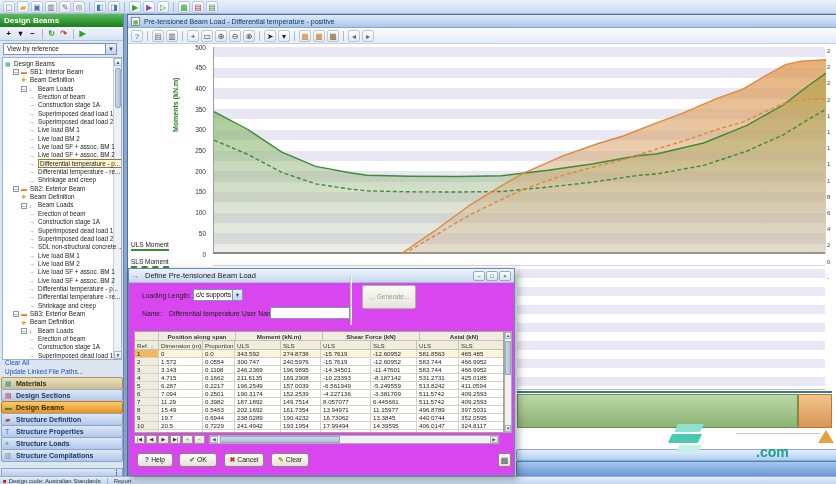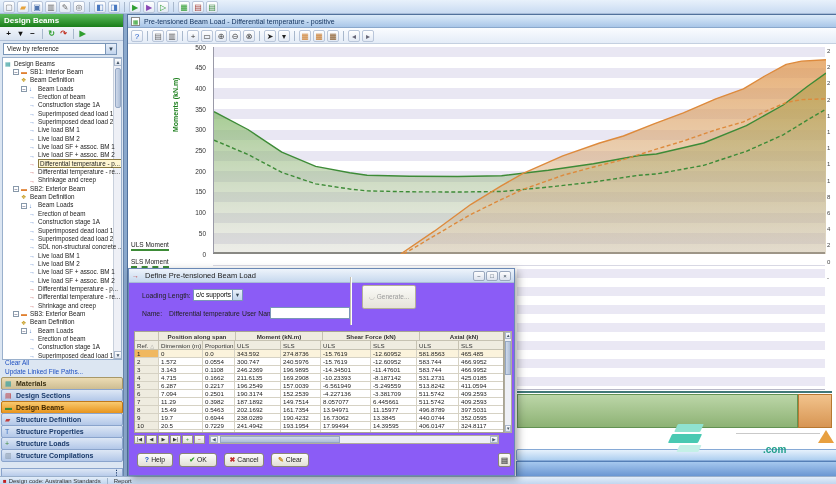--- a/index.html
+++ b/index.html
@@ -109,25 +109,25 @@
   .blue-bar2 { position:absolute; left:516px; top:461px; width:322px; height:16px;
     background:linear-gradient(#a6c8ee,#6a96d2); border:1px solid #557fb6; }
 
   
   .wm { position:absolute; left:666px; top:419px; width:150px; height:42px; }
   .wm .p1,.wm .p2,.wm .p3 { position:absolute; transform:skewX(-25deg); border-radius:1px; }
   .wm .p1 { left:10px; top:5px;  width:26px; height:8px; background:#8fe2d0; }
   .wm .p2 { left:4px;  top:15px; width:30px; height:9px; background:#49c9b2; }
   .wm .p3 { left:12px; top:26px; width:22px; height:7px; background:#c4f0e7; }
   .wm .brand { position:absolute; left:42px; top:2px; font-size:21px; font-weight:bold; color:#54595d; letter-spacing:1px; }
-  .wm .tld { position:absolute; left:97px; top:25px; font-size:10px; font-weight:bold; color:#1f9e8a; }
+  .wm .tld { position:absolute; left:90px; top:25px; font-size:14px; font-weight:bold; color:#1f9e8a; }
 
   
   .dialog { position:absolute; left:128px; top:268px; width:387px; height:208px;
-    background:#8b5cf6; border:1px solid #6a88b4; box-shadow:3px 3px 8px rgba(0,0,0,0.35); }
+    background:#d946ef; border:1px solid #6a88b4; box-shadow:3px 3px 8px rgba(0,0,0,0.35); }
   .dlg-titlebar { position:absolute; left:0; top:0; width:100%; height:14px;
     background:linear-gradient(#eef4fb,#c6d8ee); border-bottom:1px solid #a8bcd6;
     font-size:7.5px; color:#222; line-height:14px; padding-left:16px; }
   .dlg-title-ico { position:absolute; left:3px; top:3px; font-size:7px; color:#c04848; line-height:8px; }
   .dlg-winbtns { position:absolute; right:3px; top:2px; display:flex; }
   .dlg-winbtn { width:12px; height:10px; margin-left:1px; background:linear-gradient(#fdfdfd,#dde3ee);
     border:1px solid #9aa8be; border-radius:2px; font-size:6px; line-height:8px; text-align:center; color:#345; }
   .dlg-label { position:absolute; font-size:6.8px; color:#222; }
   .dlg-combo { position:absolute; left:64px; top:20px; width:50px; height:12px; background:#fff;
     border:1px solid #7a96b8; font-size:6.5px; line-height:10px; padding-left:2px; }

